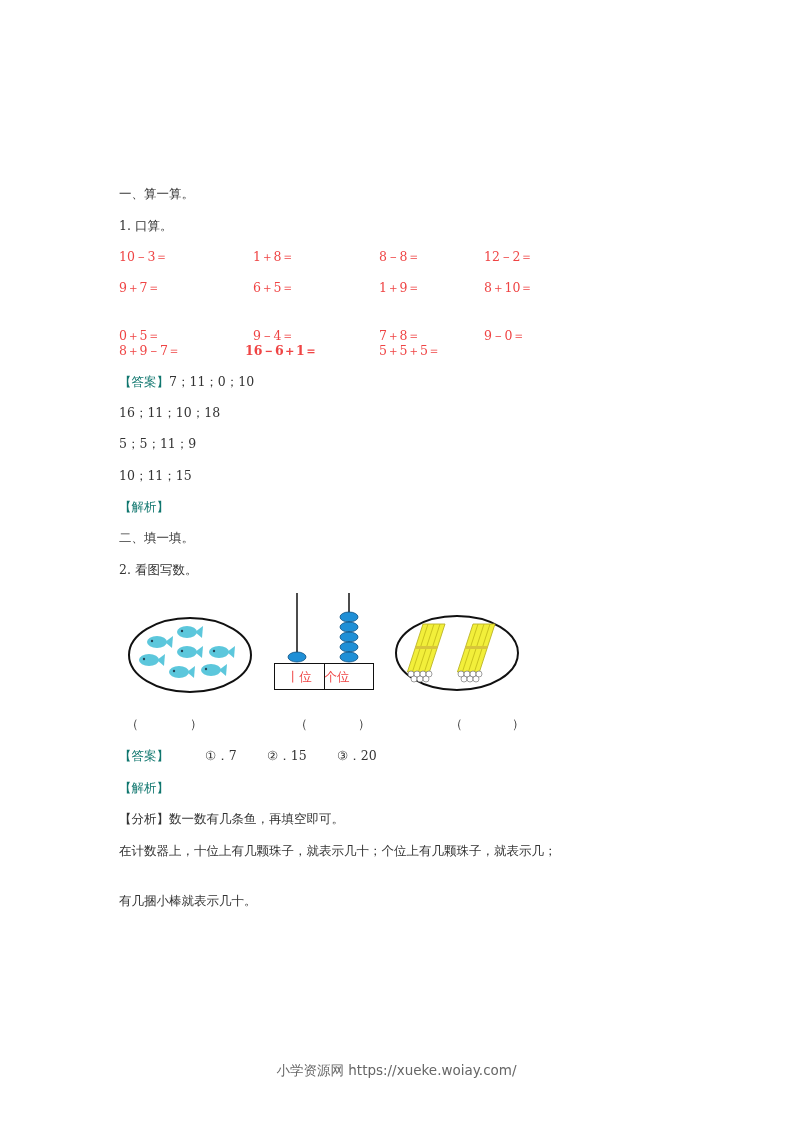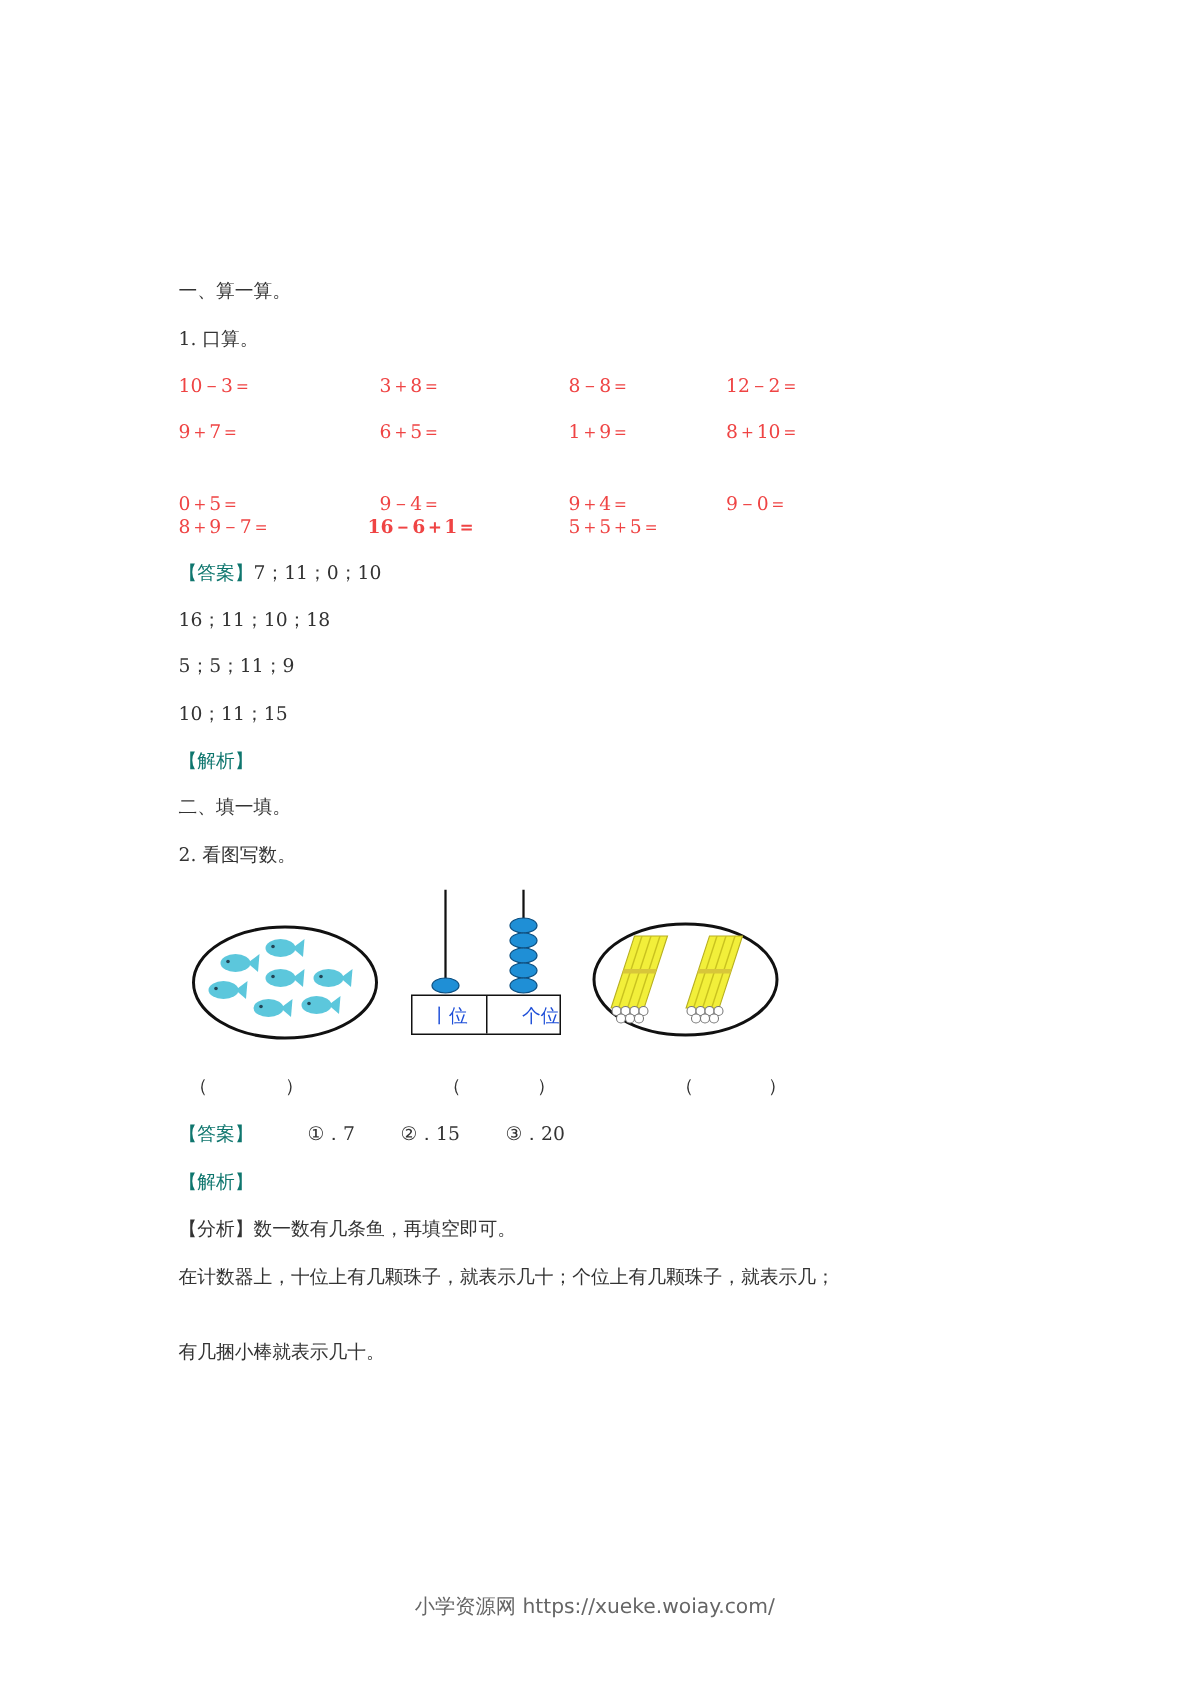--- a/index.html
+++ b/index.html
@@ -23,34 +23,34 @@
 <body>
 
 <div class="title">
 </div>
 
 <div class="line" style="top:186px">一、算一算。</div>
 <div class="line" style="top:218px">1. 口算。</div>
 
 <div class="grid-row" style="top:249px">
   <span class="c0">10－3＝</span>
-  <span class="c1">3＋8＝</span>
+  <span class="c1">1＋8＝</span>
   <span class="c2">8－8＝</span>
   <span class="c3">12－2＝</span>
 </div>
 <div class="grid-row" style="top:280px">
   <span class="c0">9＋7＝</span>
   <span class="c1">6＋5＝</span>
   <span class="c2">1＋9＝</span>
   <span class="c3">8＋10＝</span>
 </div>
 <div class="grid-row" style="top:328px">
   <span class="c0">0＋5＝</span>
   <span class="c1">9－4＝</span>
-  <span class="c2">9＋4＝</span>
+  <span class="c2">7＋8＝</span>
   <span class="c3">9－0＝</span>
 </div>
 <div class="grid-row" style="top:343px">
   <span class="c0">8＋9－7＝</span>
   <span class="c1b">16－6＋1＝</span>
   <span class="c2">5＋5＋5＝</span>
 </div>
 
 <div class="line" style="top:374px">
   <span class="tag">【答案】</span><span>7；11；0；10</span>
@@ -110,23 +110,23 @@
     <line x1="75" y1="0" x2="75" y2="64" stroke="#111" stroke-width="1.5"></line>
     <g fill="#1f8fd6" stroke="#0d4f80" stroke-width="0.8">
       <ellipse cx="23" cy="64" rx="9" ry="5"></ellipse>
       <ellipse cx="75" cy="24" rx="9" ry="5"></ellipse>
       <ellipse cx="75" cy="34" rx="9" ry="5"></ellipse>
       <ellipse cx="75" cy="44" rx="9" ry="5"></ellipse>
       <ellipse cx="75" cy="54" rx="9" ry="5"></ellipse>
       <ellipse cx="75" cy="64" rx="9" ry="5"></ellipse>
     </g>
   </svg>
-  <div style="position:absolute;left:0;top:70px;width:98px;height:25px;border:1.5px solid #111;display:flex;font-size:12.5px;color:#1d4ed8;">
+  <div style="position:absolute;left:0;top:70px;width:98px;height:25px;border:1.5px solid #111;display:flex;font-size:12.5px;color:#ef4444;">
     <div style="flex:1;border-right:1.5px solid #111;text-align:center;line-height:25px">丨位</div>
-    <div style="flex:1;text-align:right;line-height:25px">个位</div>
+    <div style="flex:1;text-align:left;line-height:25px">个位</div>
   </div>
 </div>
 
 <svg class="figure" style="left:393px;top:612px" width="128" height="82" viewBox="0 0 128 82">
   <ellipse cx="64" cy="41" rx="61" ry="37" fill="#fff" stroke="#111" stroke-width="2"></ellipse>
   <g>
     <g transform="translate(20,12) skewX(-18)">
       <rect x="10" y="0" width="22" height="48" fill="#f2ef3a" stroke="#b8b020" stroke-width="0.8"></rect>
       <line x1="15" y1="0" x2="15" y2="48" stroke="#c9c21f"></line>
         <line x1="21" y1="0" x2="21" y2="48" stroke="#c9c21f"></line>

